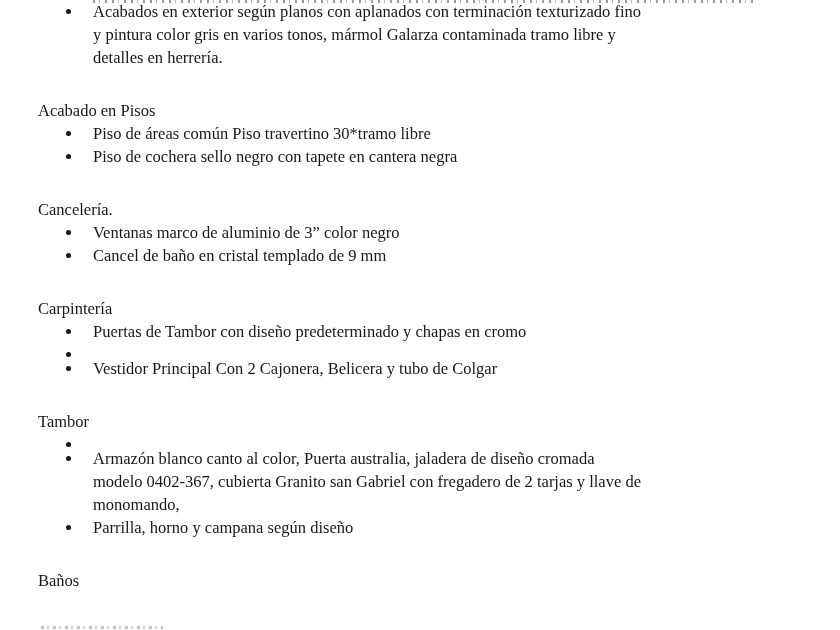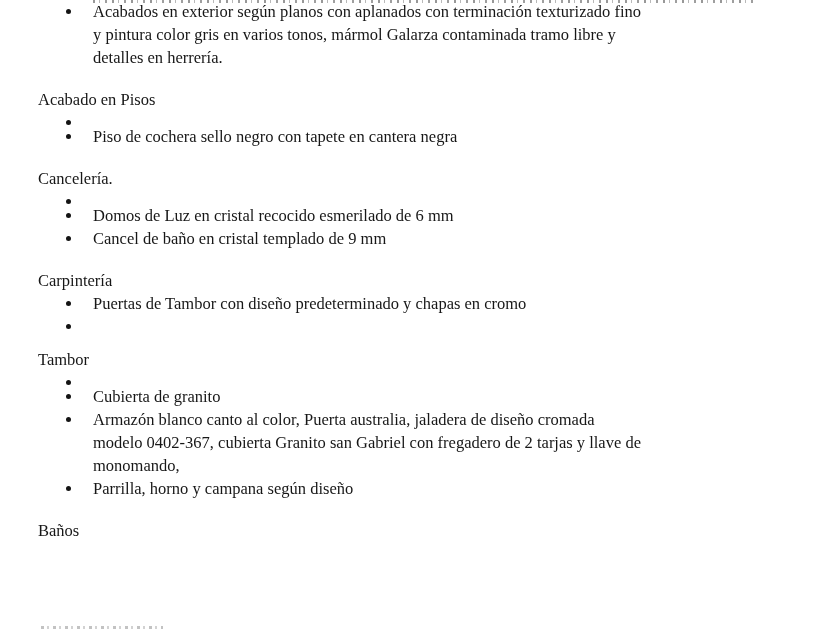--- a/index.html
+++ b/index.html
@@ -17,21 +17,21 @@
   }
 
   .content {
     position: absolute;
     top: 0;
     left: 38px;
     width: 762px;
   }
 
   .heading {
-    margin: 19px 0 0 0;
+    margin: 30px 0 0 0;
     font-weight: normal;
     font-size: 16.5px;
     line-height: 23px;
   }
   .section:first-child .list { margin-top: 0; }
 
   .bullet {
     display: flex;
     align-items: flex-start;
   }
@@ -92,64 +92,62 @@
 y pintura color gris en varios tonos, mármol Galarza contaminada tramo libre y
 detalles en herrería.</span>
           </div>
         </div>
       </div>
       <div class="section">
         <p class="heading">Acabado en Pisos</p>
         <div class="list">
           <div class="bullet">
             <span class="dot"></span>
+            <span class="btext">Piso de áreas común Piso travertino 30*tramo libre</span>
           </div>
           <div class="bullet">
             <span class="dot"></span>
             <span class="btext">Piso de cochera sello negro con tapete en cantera negra</span>
           </div>
         </div>
       </div>
       <div class="section">
         <p class="heading">Cancelería.</p>
         <div class="list">
           <div class="bullet">
             <span class="dot"></span>
-          </div>
-          <div class="bullet">
-            <span class="dot"></span>
-            <span class="btext">Domos de Luz en cristal recocido esmerilado de 6 mm</span>
+            <span class="btext">Ventanas marco de aluminio de 3” color negro</span>
           </div>
           <div class="bullet">
             <span class="dot"></span>
             <span class="btext">Cancel de baño en cristal templado de 9 mm</span>
           </div>
         </div>
       </div>
       <div class="section">
         <p class="heading">Carpintería</p>
         <div class="list">
           <div class="bullet">
             <span class="dot"></span>
             <span class="btext">Puertas de Tambor con diseño predeterminado y chapas en cromo</span>
           </div>
           <div class="bullet">
             <span class="dot"></span>
           </div>
+          <div class="bullet">
+            <span class="dot"></span>
+            <span class="btext">Vestidor Principal Con 2 Cajonera, Belicera y tubo de Colgar</span>
+          </div>
         </div>
       </div>
       <div class="section">
         <p class="heading">Tambor</p>
         <div class="list">
           <div class="bullet">
             <span class="dot"></span>
-          </div>
-          <div class="bullet">
-            <span class="dot"></span>
-            <span class="btext">Cubierta de granito</span>
           </div>
           <div class="bullet">
             <span class="dot"></span>
             <span class="btext">Armazón blanco canto al color, Puerta australia, jaladera de diseño cromada
 modelo 0402-367, cubierta Granito san Gabriel con fregadero de 2 tarjas y llave de
 monomando,</span>
           </div>
           <div class="bullet">
             <span class="dot"></span>
             <span class="btext">Parrilla, horno y campana según diseño</span>

